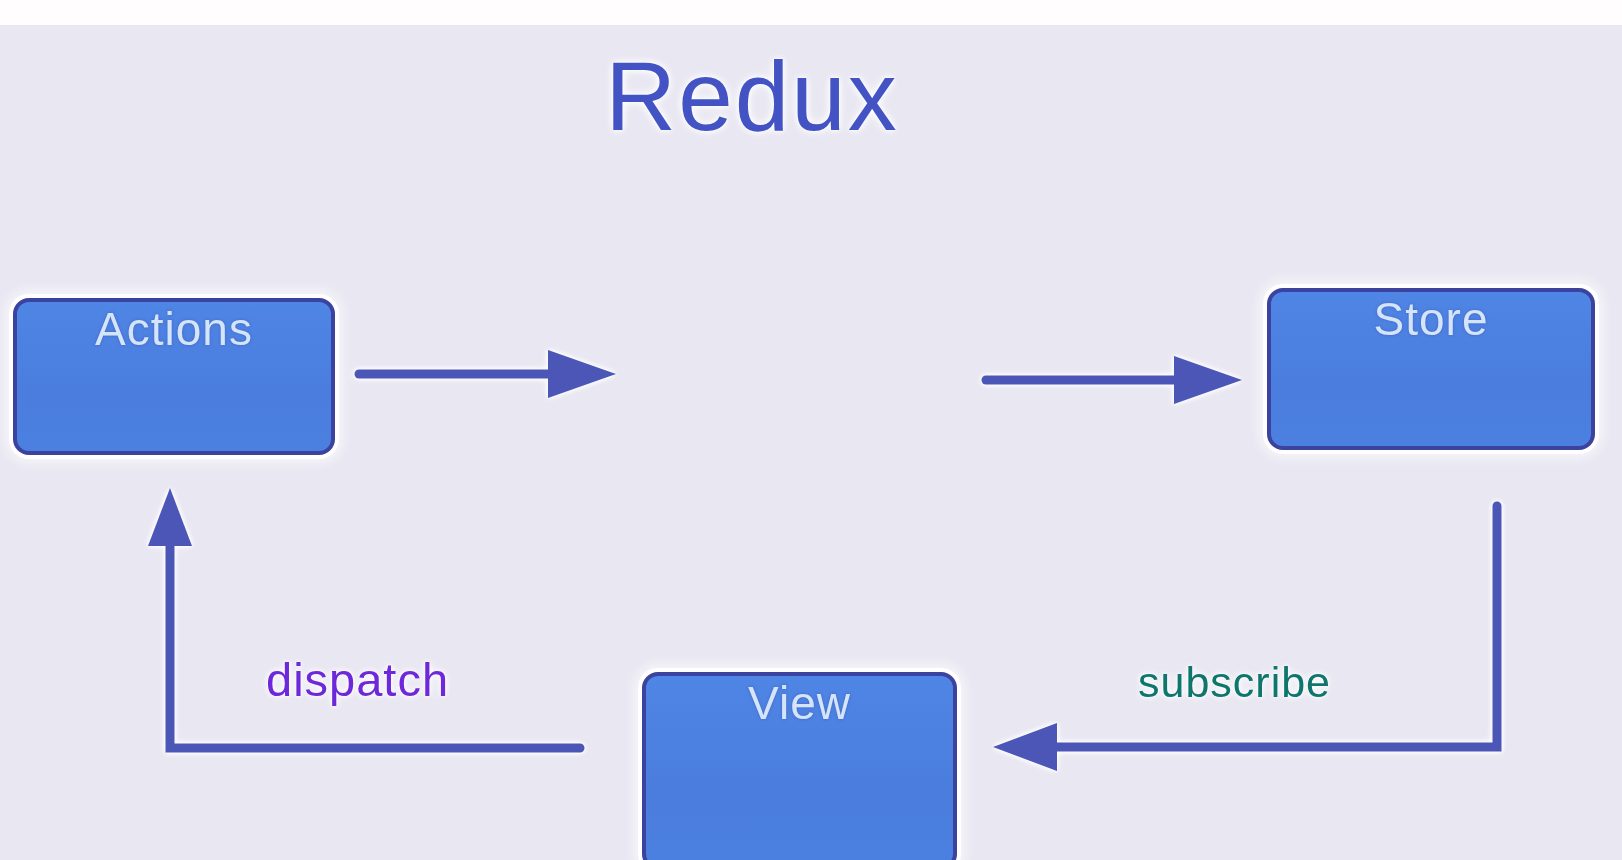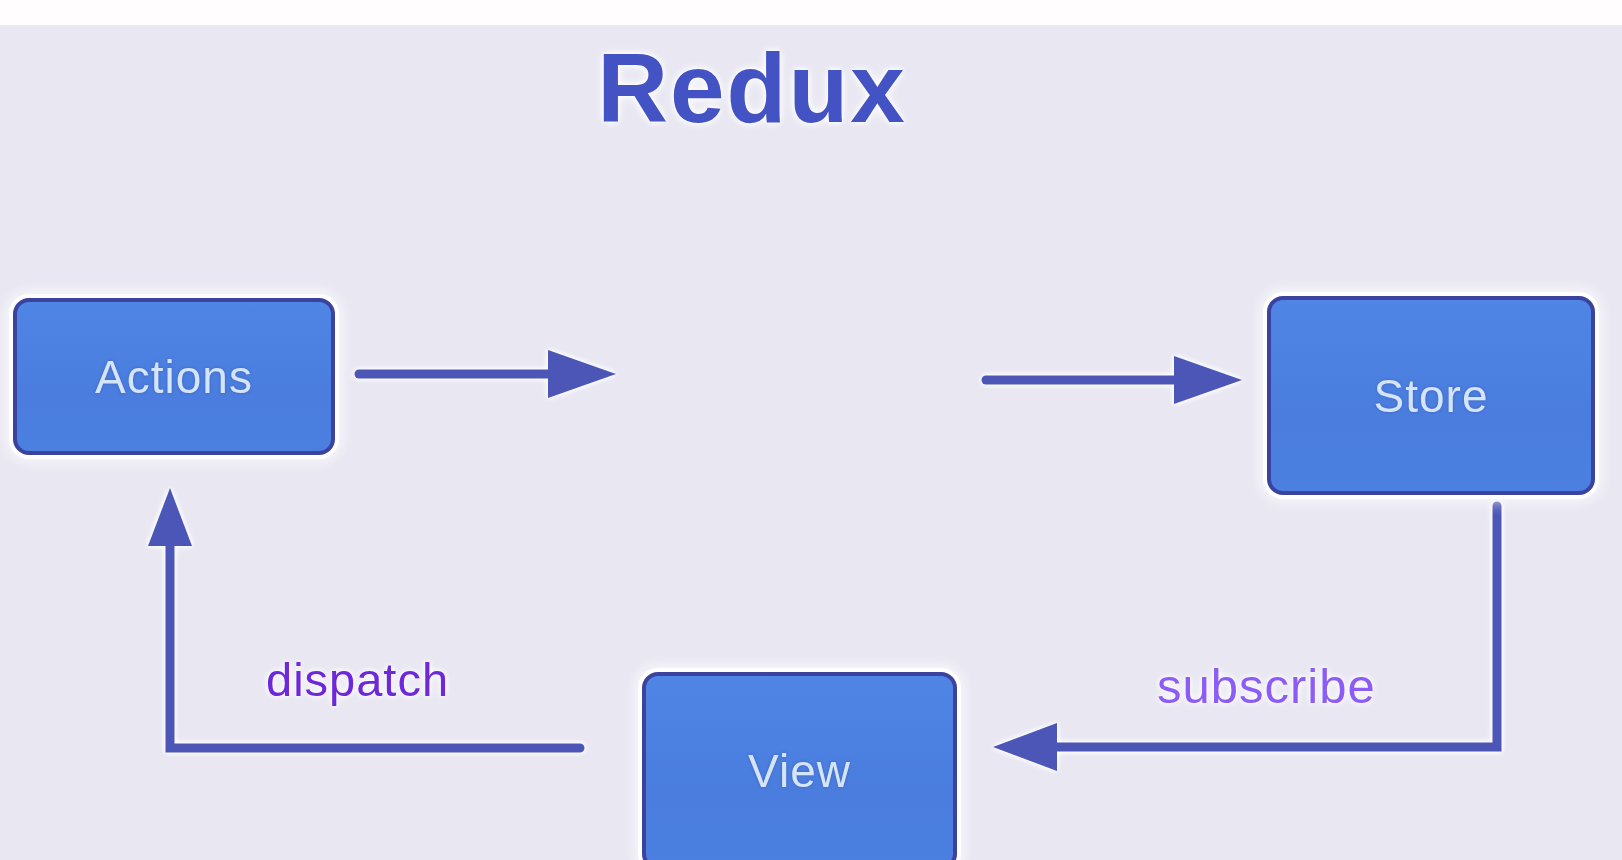--- a/index.html
+++ b/index.html
@@ -17,69 +17,69 @@
   
   .canvas {
     position: absolute;
     left: 0; right: 0;
     top: 25px; bottom: 0;
     background: #e8e7f2;
   }
 
   .diagram-title {
     position: absolute;
-    top: 32px;
+    top: 40px;
     left: 752px;
     transform: translateX(-50%);
     font-size: 98px;
-    font-weight: 700;
+    font-weight: 400;
     letter-spacing: 2px;
     color: #4453c4;
     text-shadow:
       0 0 2px #ffffff,
       0 0 6px #ffffff,
       0 0 12px rgba(255,255,255,0.9);
   }
 
   .node {
     position: absolute;
     display: flex;
-    align-items: center;
+    align-items: flex-start;
     justify-content: center;
     background: linear-gradient(180deg, #4f85e5 0%, #4a7dde 60%, #4b7fe0 100%);
     border: 4px solid #3b439e;
     border-radius: 16px;
     box-shadow:
       0 0 0 4px rgba(255,255,255,0.95),
       0 0 14px 8px rgba(255,255,255,0.65);
   }
   .node-label {
     color: #d4e4f9;
     font-size: 46px;
     letter-spacing: 1px;
     text-shadow: 0 0 3px rgba(58,70,160,0.5);
   }
 
   .node-actions  { left: 13px;   top: 298px; width: 322px; height: 157px; }
   .node-reducers { left: 640px;  top: 299px; width: 315px; height: 156px; }
-  .node-store    { left: 1267px; top: 296px; width: 328px; height: 199px; }
+  .node-store    { left: 1267px; top: 288px; width: 328px; height: 162px; }
   .node-view     { left: 642px;  top: 672px; width: 315px; height: 198px; }
 
   .edge-label {
     position: absolute;
     color: #6d28d9;
     font-size: 47px;
     letter-spacing: 1px;
     text-shadow:
       0 0 2px #ffffff,
       0 0 6px #ffffff,
       0 0 10px rgba(255,255,255,0.9);
   }
   .edge-label-dispatch  { left: 266px;  top: 652px; }
-  .edge-label-subscribe { left: 1138px; top: 658px; font-size: 49px; color: #8b5cf6; margin-left: 19px; }
+  .edge-label-subscribe { left: 1138px; top: 658px; font-size: 43px; color: #0f766e; }
 
   .arrow-layer {
     position: absolute;
     left: 0; top: 0;
     width: 1622px;
     height: 860px;
     pointer-events: none;
   }
   .arrow-layer path.shaft,
   .arrow-layer line.shaft {

